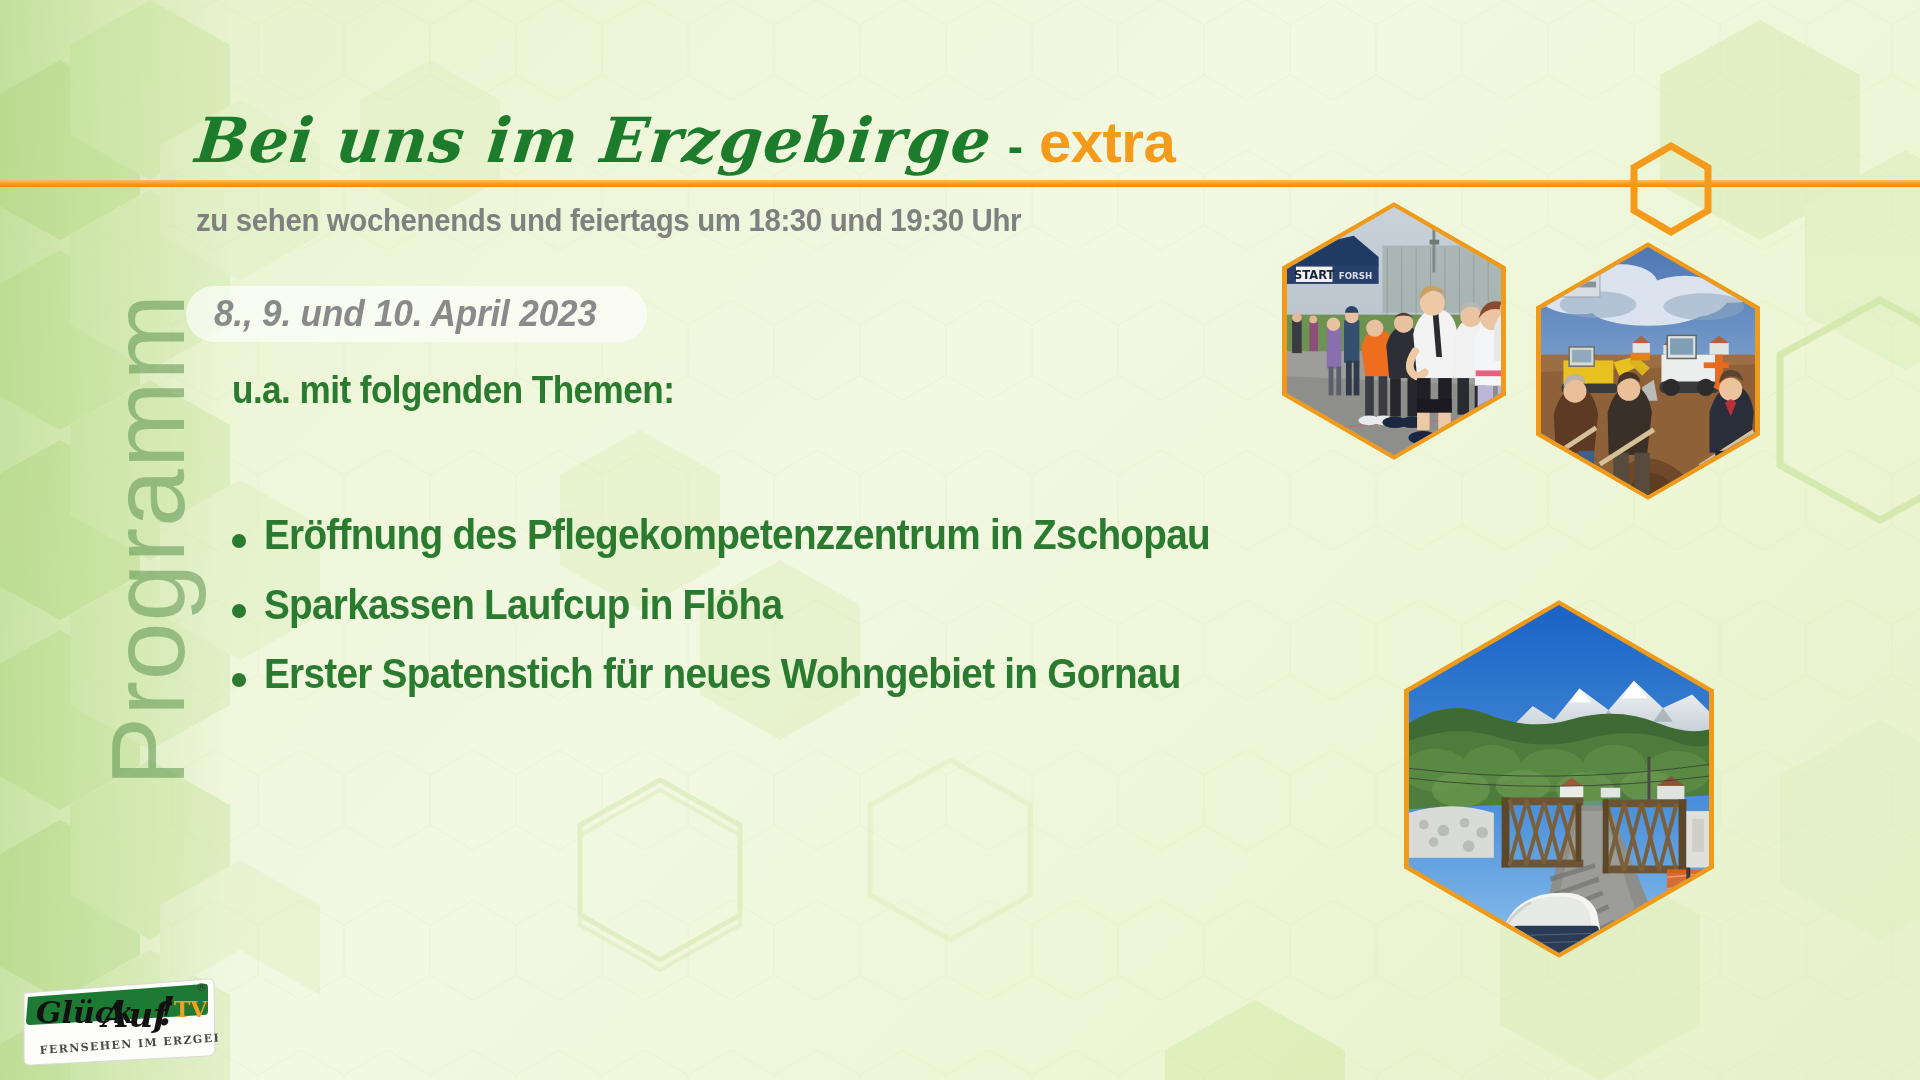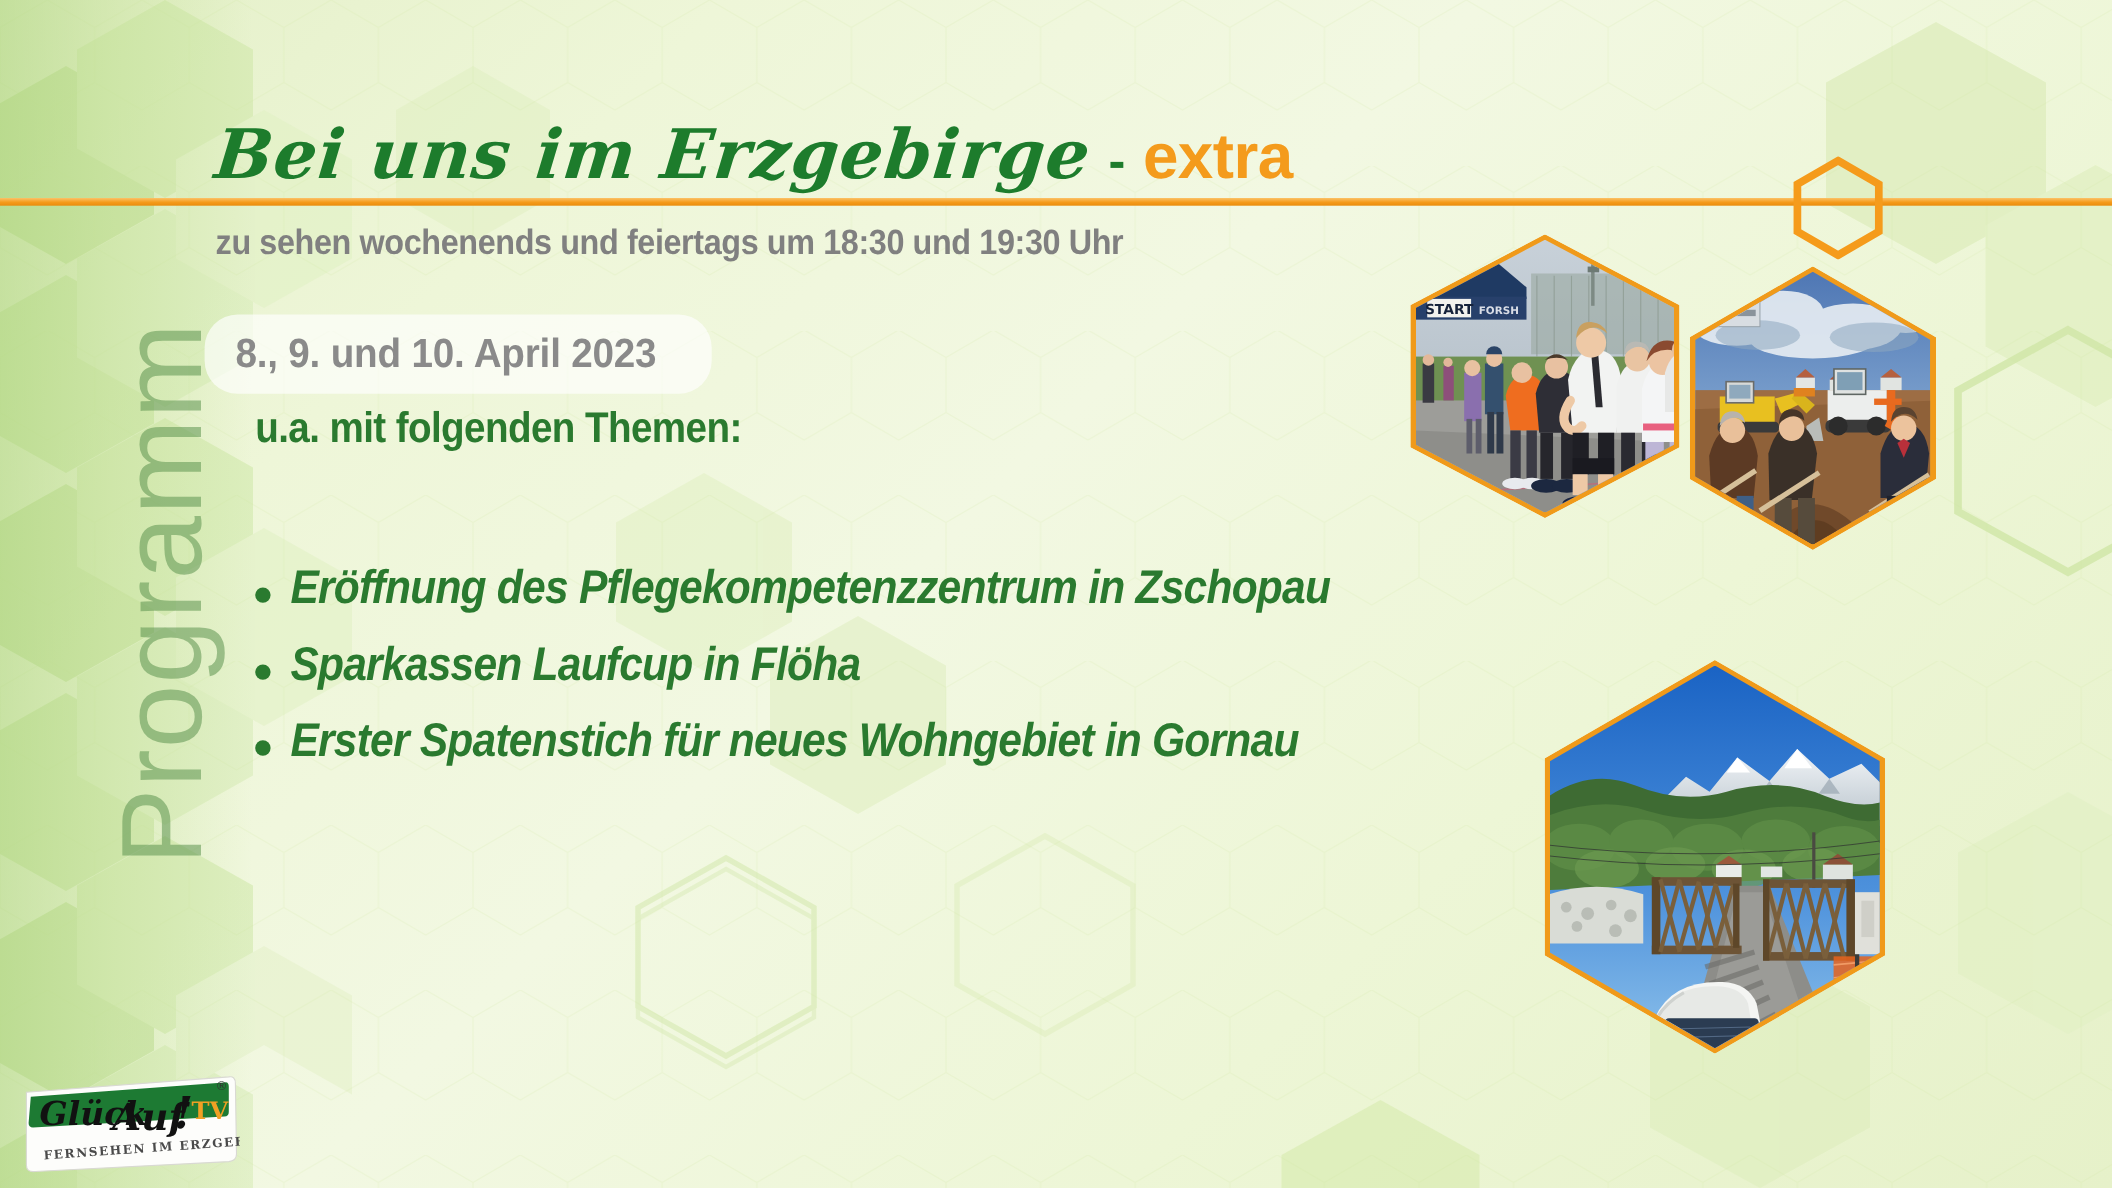--- a/index.html
+++ b/index.html
@@ -98,26 +98,27 @@
     transform: scaleX(0.92);
     transform-origin: left center;
     white-space: nowrap;
   }
 
   
   .date-pill {
     position: absolute;
     left: 186px;
     top: 286px;
-    height: 72px;
+    height: 56px;
     padding: 0 30px 0 28px;
     display: flex;
     align-items: center;
     border-radius: 30px;
     background: rgba(255,255,255,0.66);
+    font-style: italic;
   }
   .date-text {
     font-family: "Liberation Sans", sans-serif;
     font-weight: 700;
     font-size: 37px;
     color: #8a8a8a;
     letter-spacing: -0.2px;
     transform: scaleX(0.95);
     transform-origin: left center;
     white-space: nowrap;
@@ -159,21 +160,20 @@
     position: absolute;
     left: 232px;
     top: 512px;
     width: 1120px;
   }
   .bullet {
     display: flex;
     align-items: flex-start;
     gap: 18px;
     margin-bottom: 24px;
-    font-style: italic;
   }
   .bullet .dot {
     flex: 0 0 auto;
     width: 14px;
     height: 14px;
     border-radius: 50%;
     background: #2a7a2f;
     margin-top: 22px;
   }
   .bullet .btxt {
@@ -200,21 +200,21 @@
     background: #f09a1a;
   }
   .hexphoto .inner {
     position: absolute;
     inset: 5px;
     clip-path: polygon(50% 0%, 100% 25%, 100% 75%, 50% 100%, 0% 75%, 0% 25%);
     overflow: hidden;
   }
   .hexphoto .inner svg { display:block; width:100%; height:100%; }
 
-  #photo1 { left: 1282px; top: 213px; width: 224px; height: 258px; padding-left: 21px; }
+  #photo1 { left: 1282px; top: 202px; width: 224px; height: 258px; }
   #photo2 { left: 1536px; top: 242px; width: 224px; height: 258px; }
   #photo3 { left: 1404px; top: 600px; width: 310px; height: 358px; }
 
   
   .logo {
     position: absolute;
     left: 18px;
     top: 975px;
     width: 200px;
     height: 92px;

